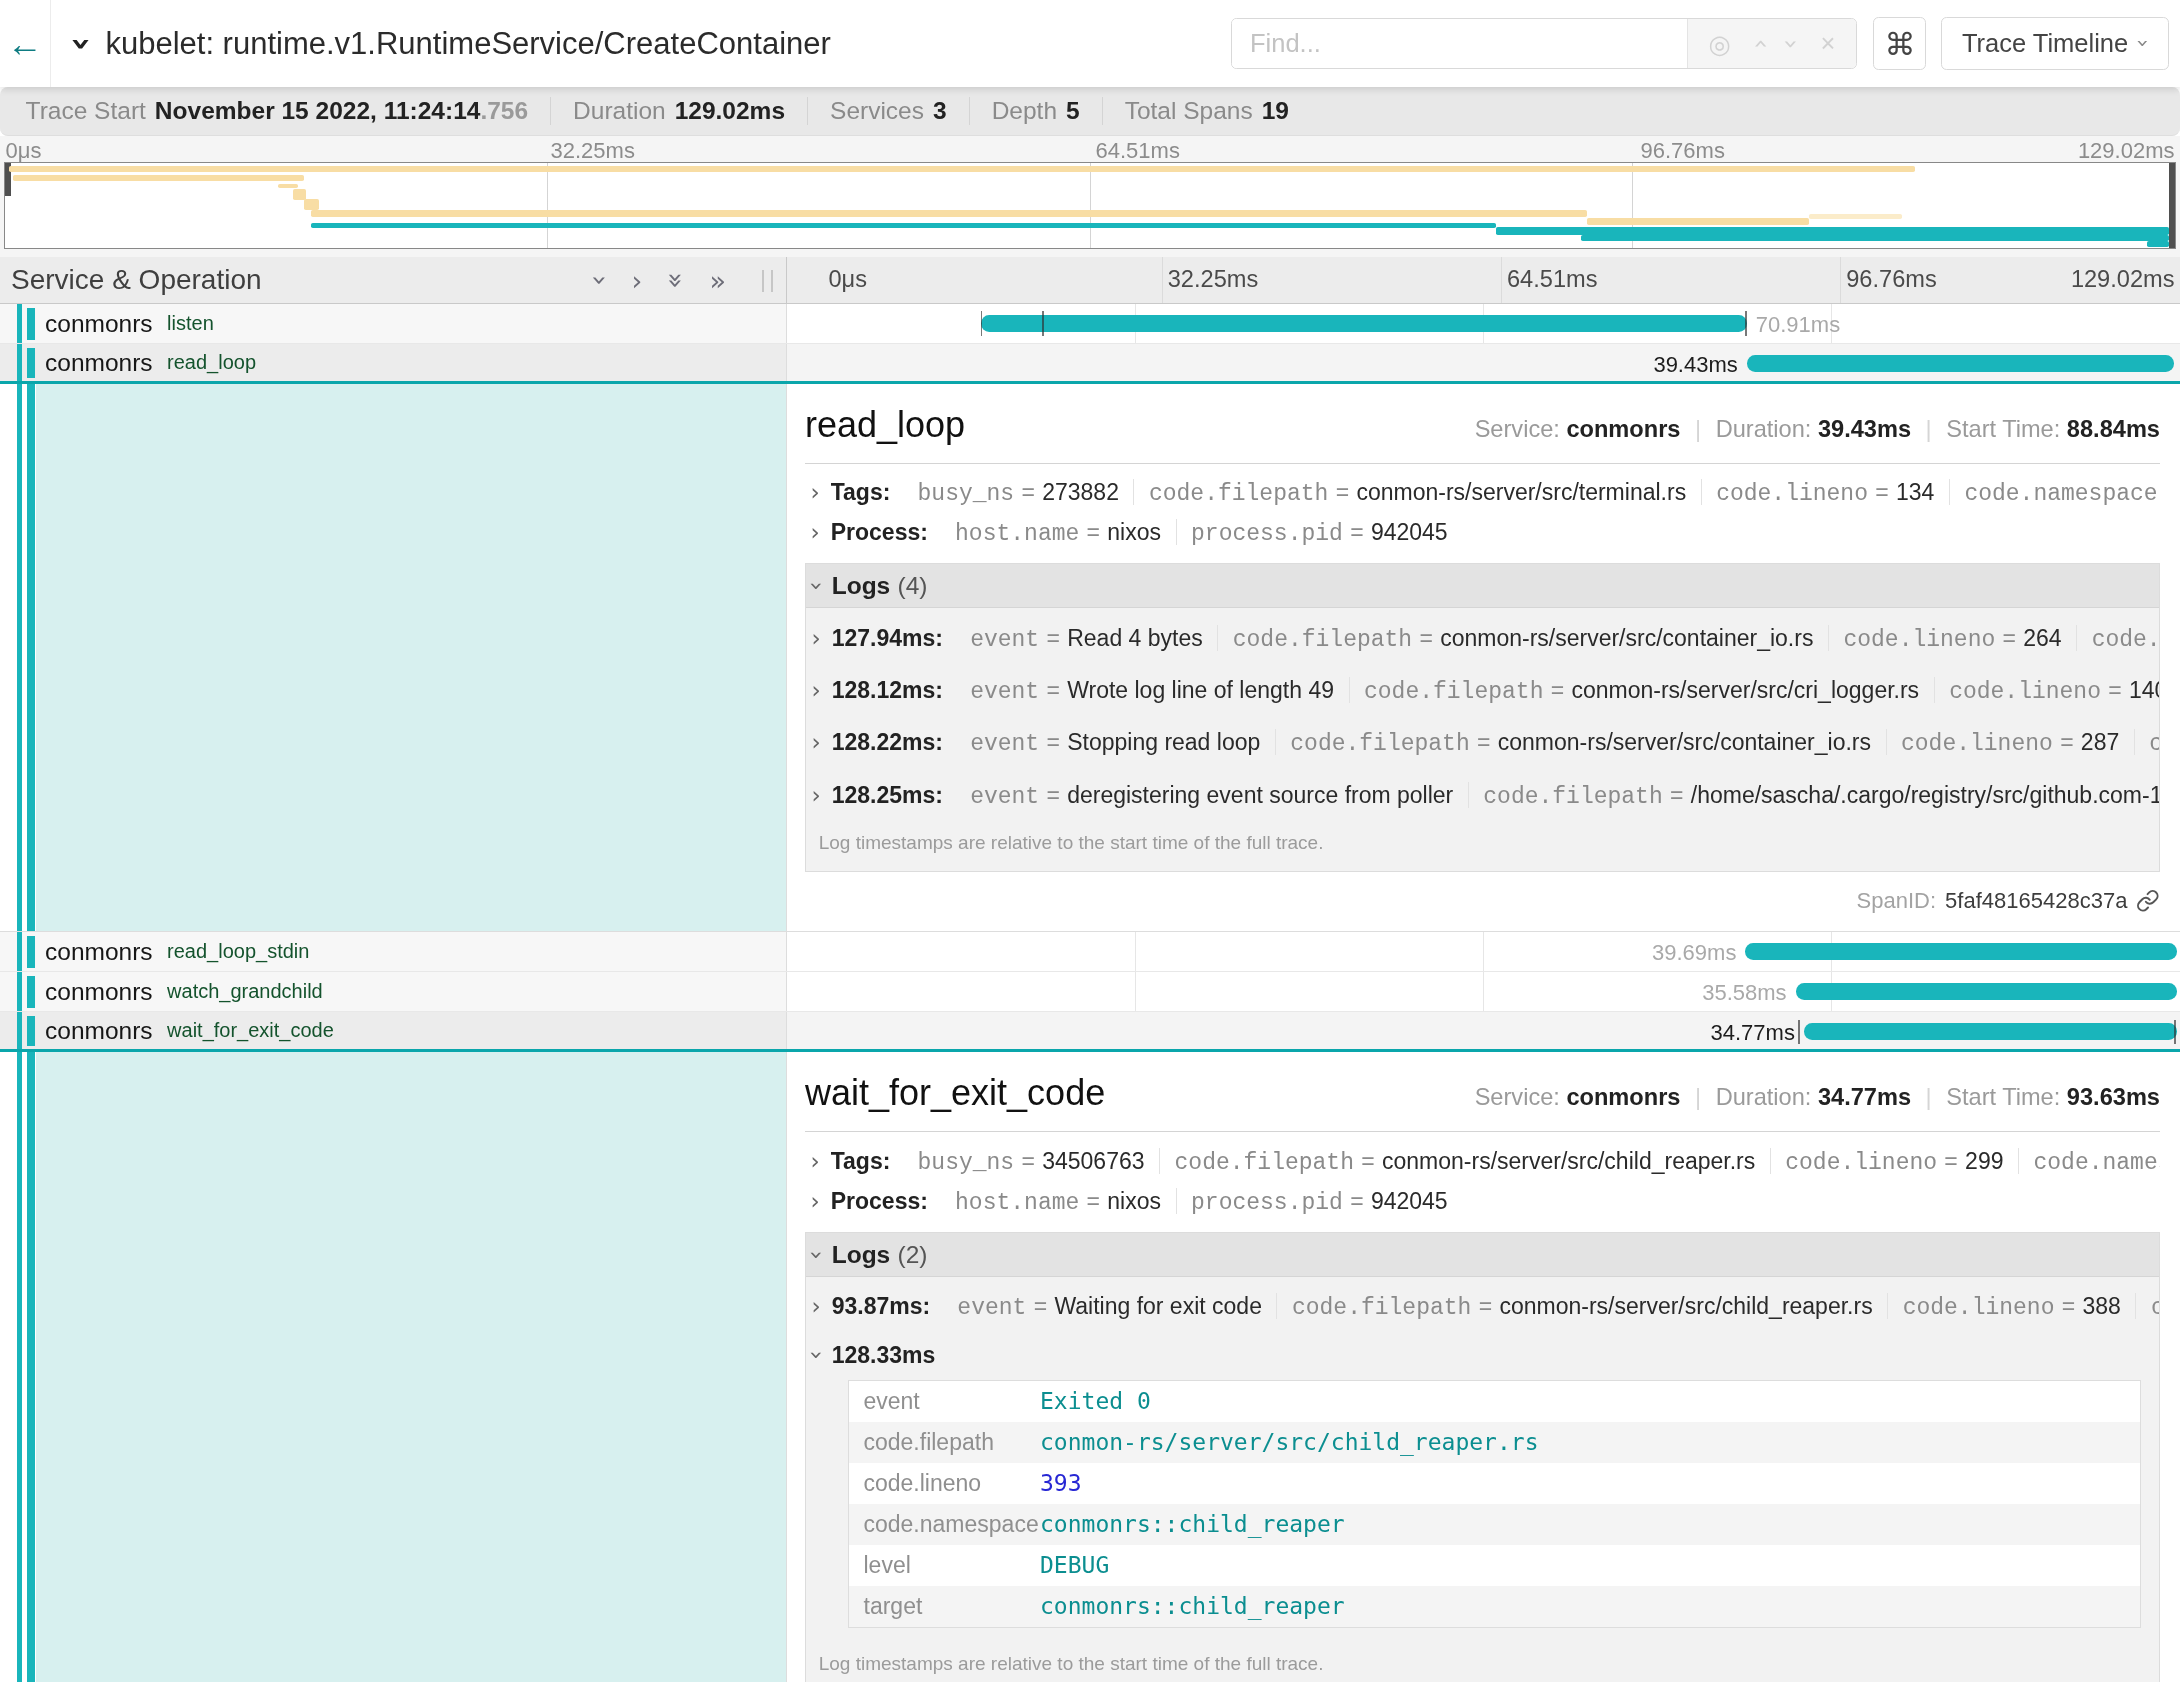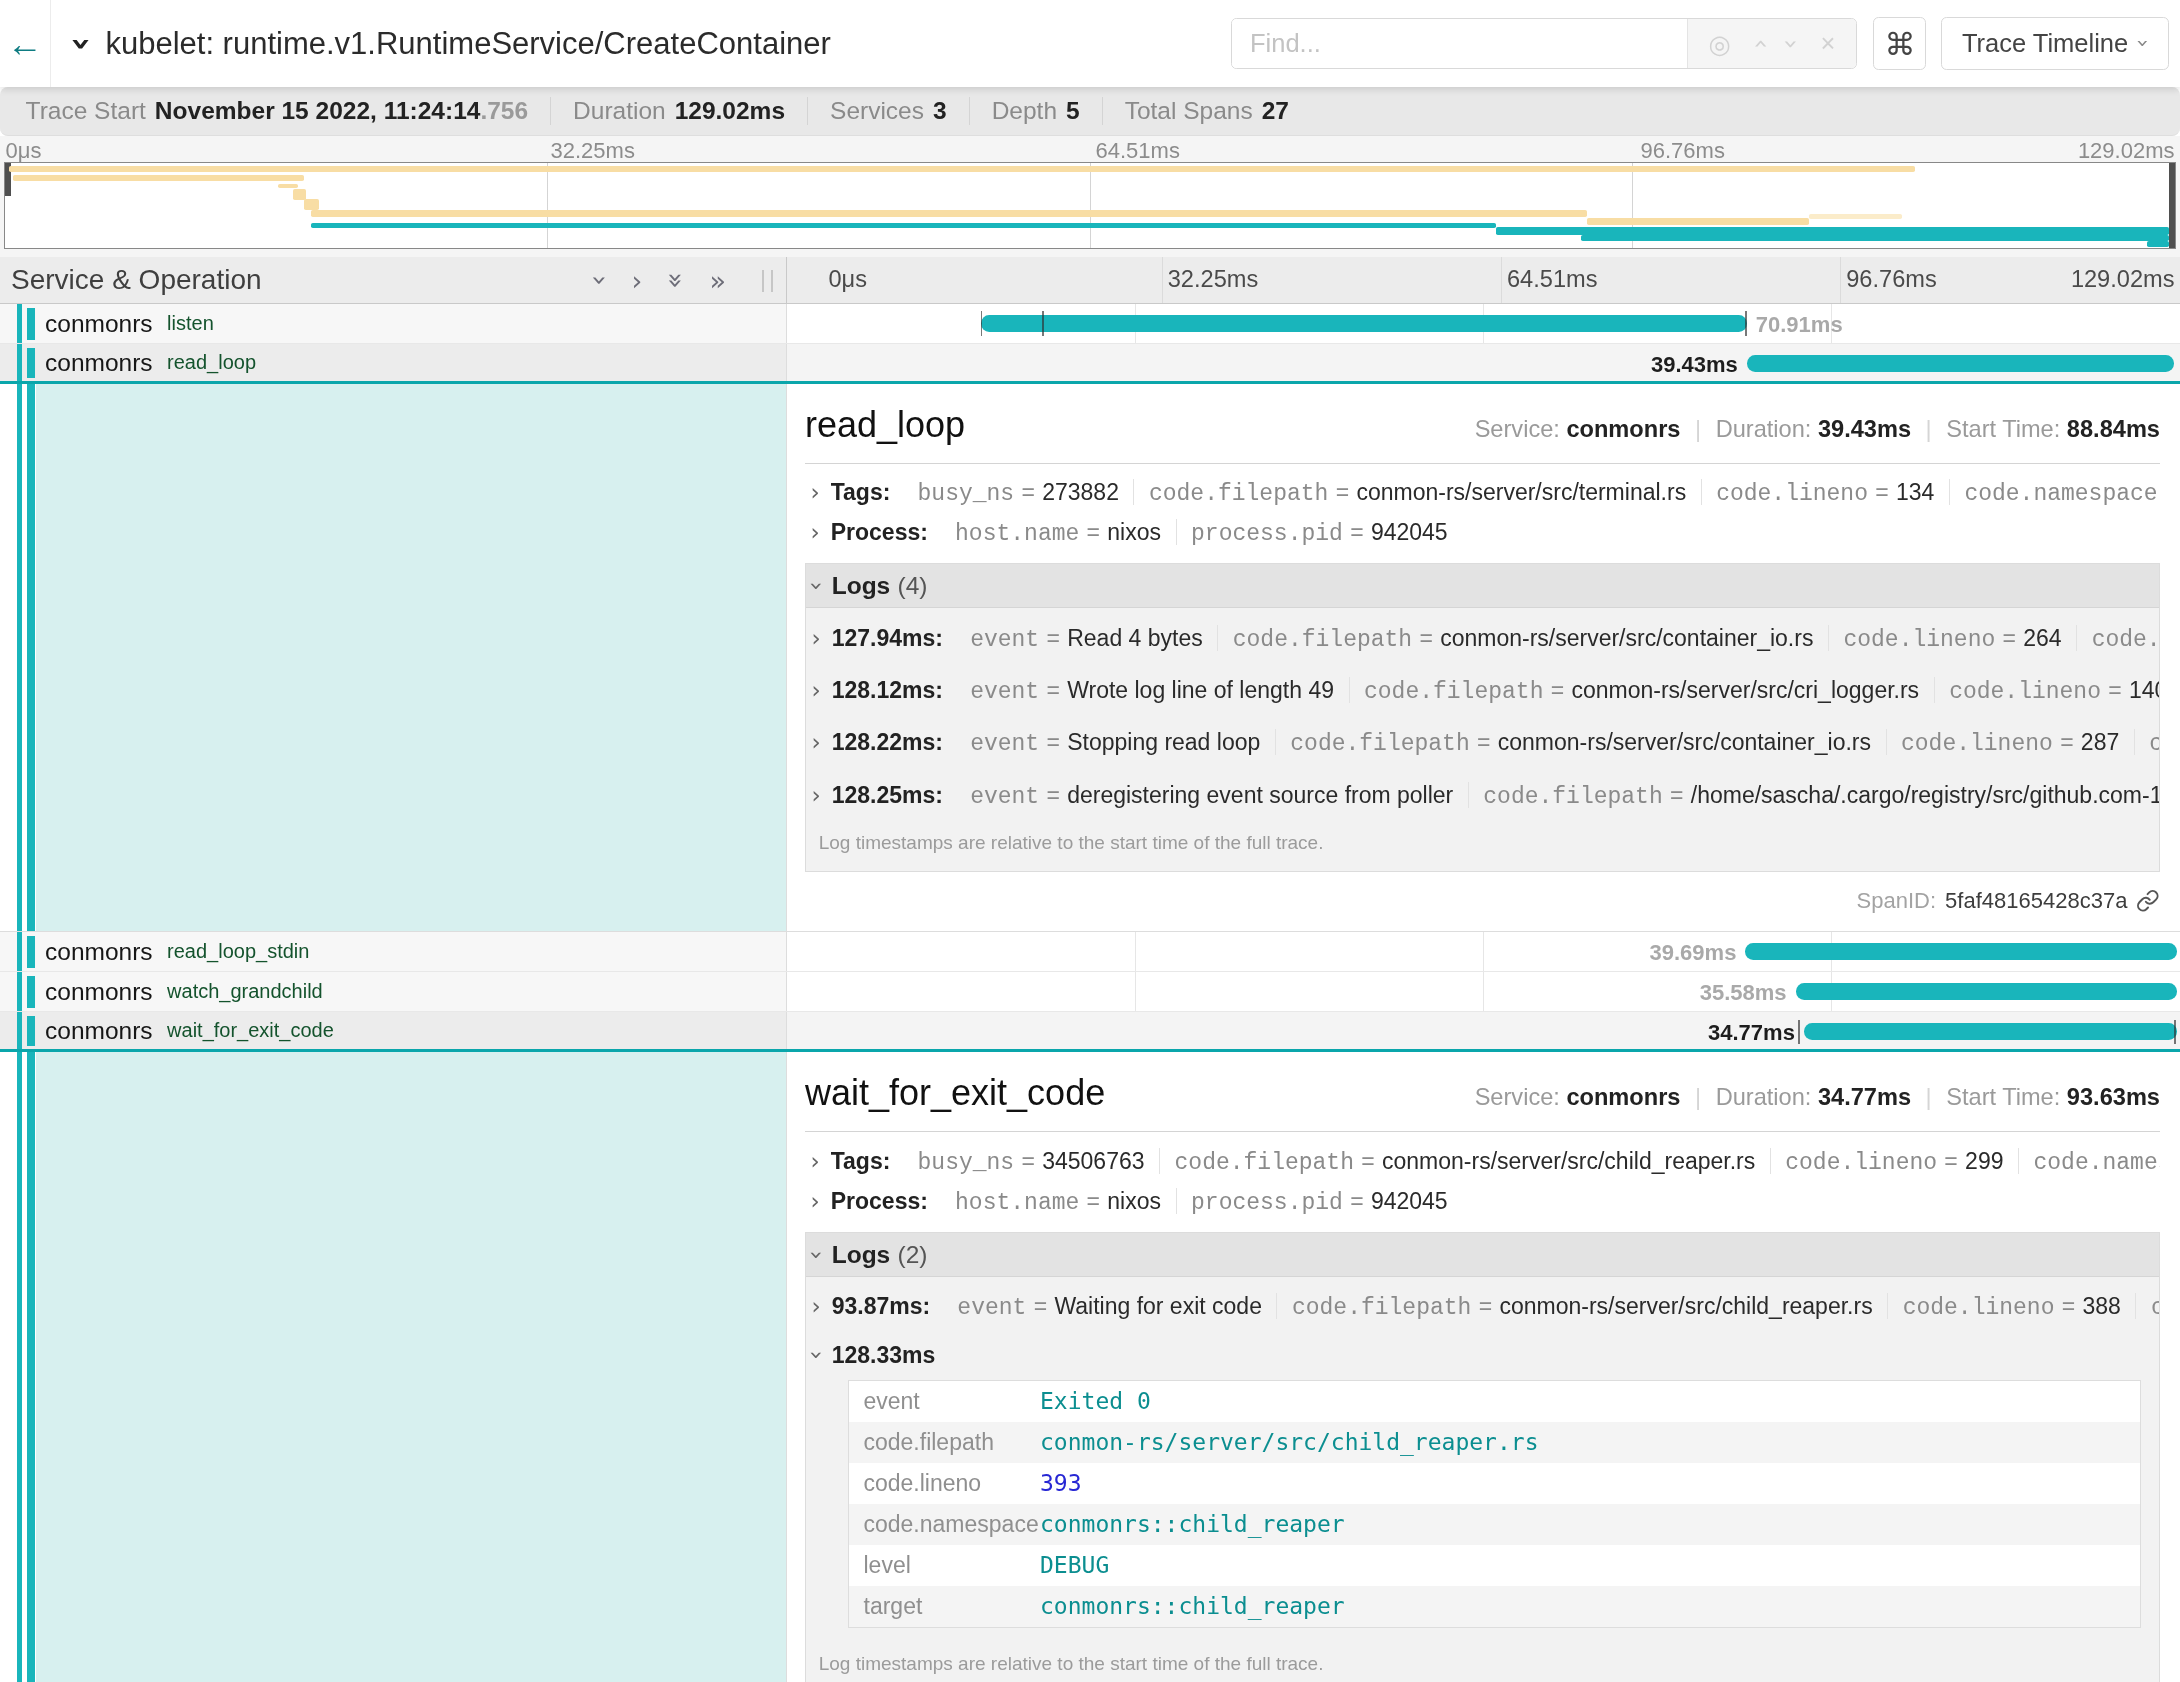--- a/index.html
+++ b/index.html
@@ -73,21 +73,21 @@
   
   .span-row { height:40px; display:flex; border-bottom:0.9px solid #e8e8e8; }
   .span-row.sel { border-bottom:3.6px solid #0aa6ab; }
   .cell-name { width:787px; background:#f7f7f7; border-right:0.9px solid #ddd; position:relative;
     display:flex; align-items:center; cursor:pointer; }
   .span-row.sel .cell-name { background:#ececec; }
   .guide { position:absolute; left:17.3px; top:0; bottom:0; width:4.5px; background:#19b5bb; }
   .stripe { position:absolute; left:27px; top:3.6px; bottom:3.6px; width:8.2px; background:#19b5bb; }
   .svc { font-size:24.5px; color:#161616; margin-left:45px; }
   .op { font-size:20px; color:#14532d; margin-left:14.5px; }
-  .cell-tl { flex:1; position:relative; background:#fff; cursor:pointer;font-weight:bold; }
+  .cell-tl { flex:1; position:relative; background:#fff; cursor:pointer; }
   .span-row.sel .cell-tl { background:#f4f4f4; }
   .tl-grid { background-image:linear-gradient(#e3e3e3,#e3e3e3),linear-gradient(#e3e3e3,#e3e3e3),linear-gradient(#e3e3e3,#e3e3e3);
     background-repeat:no-repeat; background-size:0.9px 100%; background-position:25% 0,50% 0,75% 0; }
   .bar { position:absolute; top:11px; height:16.4px; border-radius:8.2px; }
   .bar-tick { position:absolute; top:7.3px; height:24.5px; width:1.8px; background:#2f2f2f; opacity:.65; }
   .bar-label { position:absolute; top:8.2px; font-size:22px; color:#a9a9a9; white-space:nowrap; }
   .bar-label.dark { color:#1d1d1d; }
 
   
   .detail-region { display:flex; border-bottom:0.9px solid #ddd; }
@@ -160,21 +160,21 @@
     <span>Trace Timeline</span>
     <span class="chev rot90">›</span>
   </button>
 </div>
 
 <div class="summary" id="summary-items">
     <span class="sum-item"><span class="lab">Trace Start</span><span class="val">November 15 2022, 11:24:14</span><span class="suf">.756</span></span>
     <span class="sum-item"><span class="lab">Duration</span><span class="val">129.02ms</span></span>
     <span class="sum-item"><span class="lab">Services</span><span class="val">3</span></span>
     <span class="sum-item"><span class="lab">Depth</span><span class="val">5</span></span>
-    <span class="sum-item"><span class="lab">Total Spans</span><span class="val">27</span></span>
+    <span class="sum-item"><span class="lab">Total Spans</span><span class="val">19</span></span>
   </div>
 
 <div class="minimap">
   <div class="mm-ticks" id="mm-ticks">
       <span class="tick" style="left: calc(0% + 5.5px);">0μs</span>
       <span class="tick" style="left: calc(25% + 5.5px);">32.25ms</span>
       <span class="tick" style="left: calc(50% + 5.5px);">64.51ms</span>
       <span class="tick" style="left: calc(75% + 5.5px);">96.76ms</span>
       <span class="tick" style="right: 5.5px;">129.02ms</span>
     </div>

